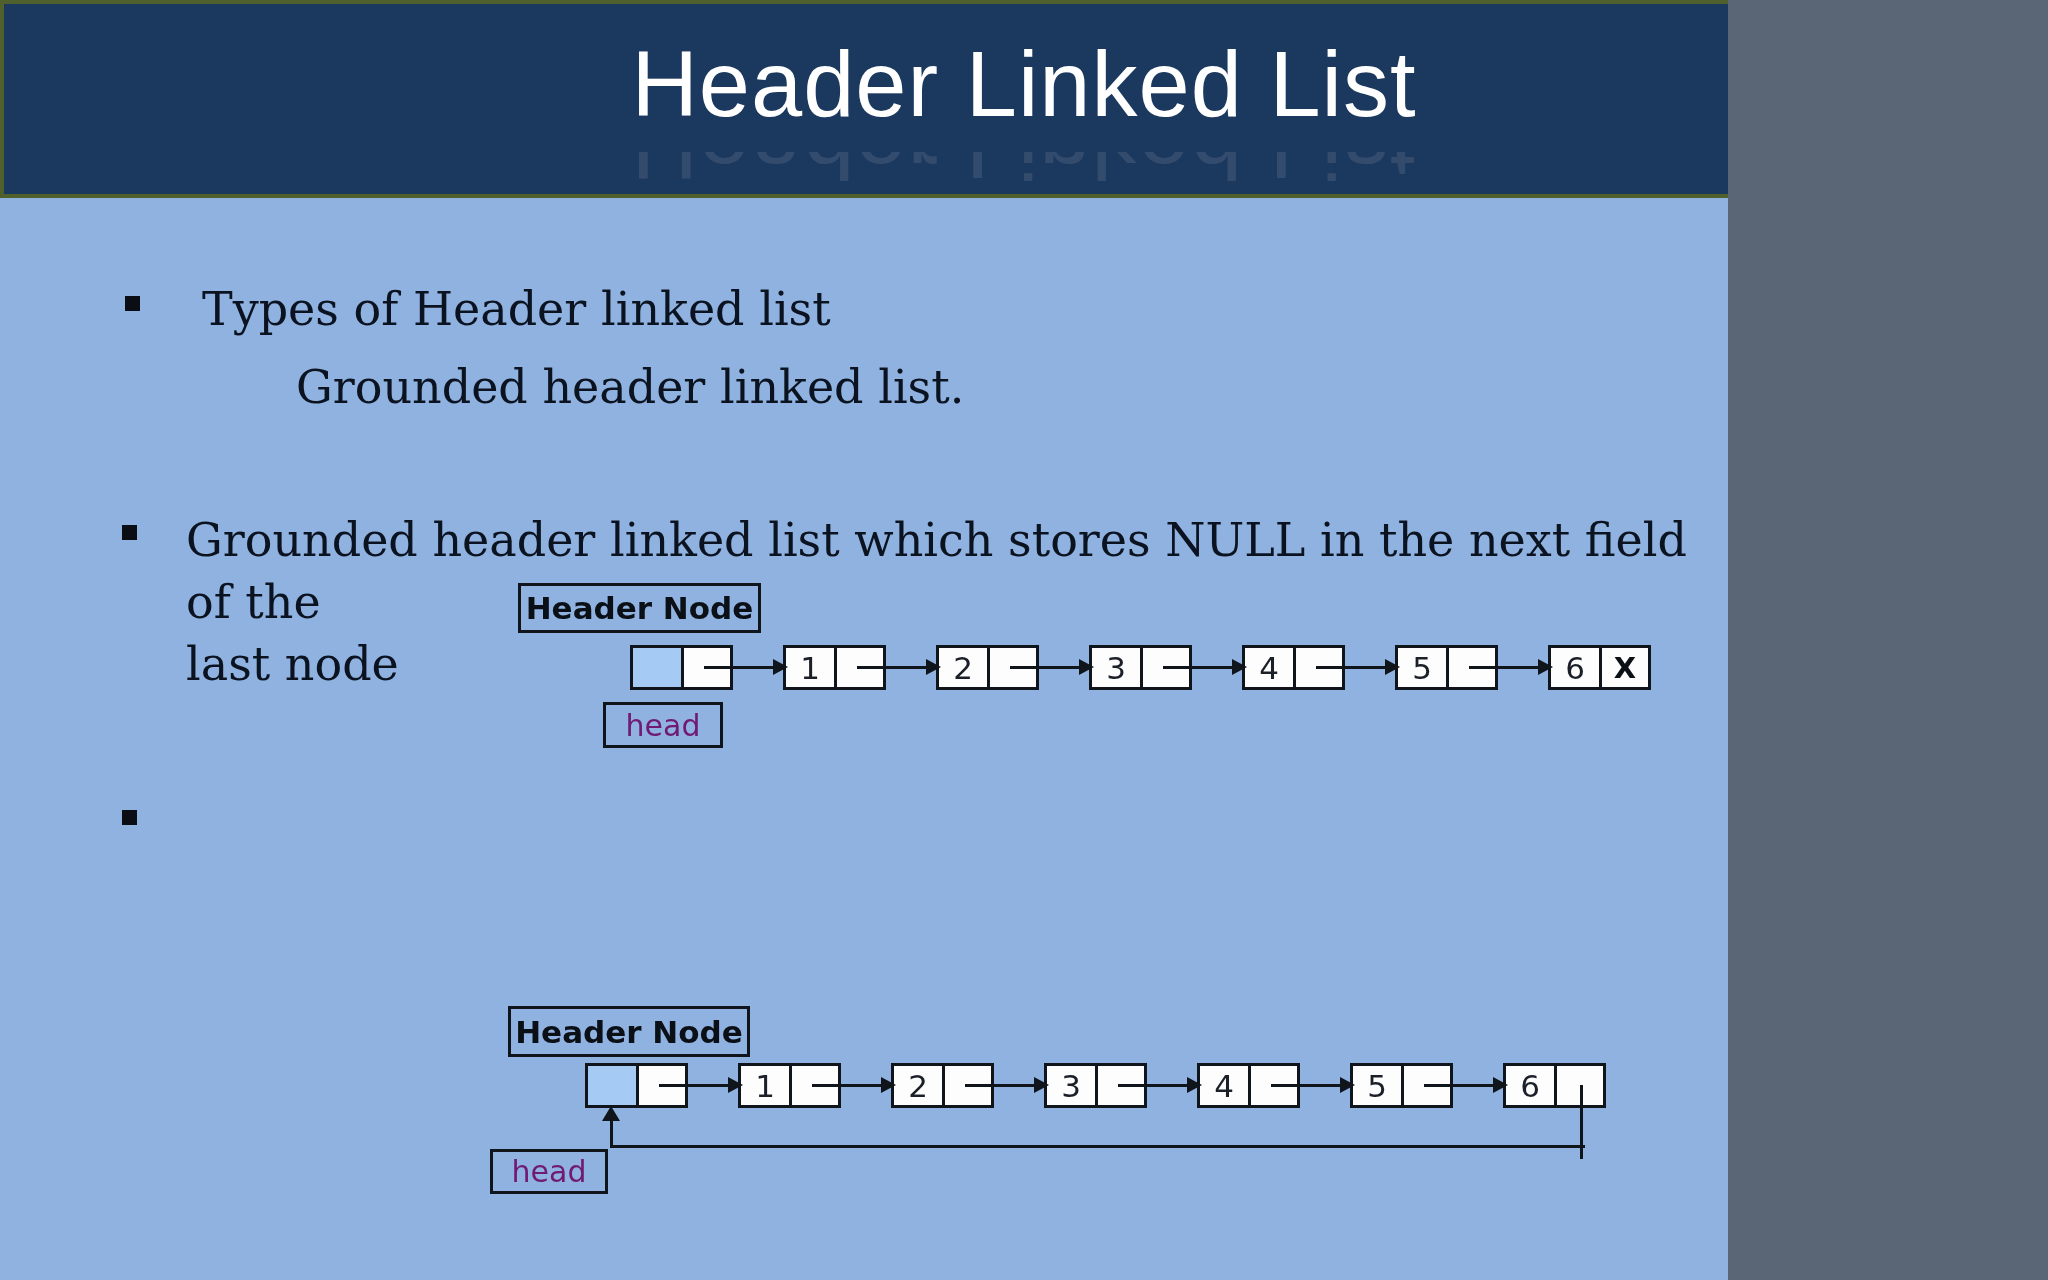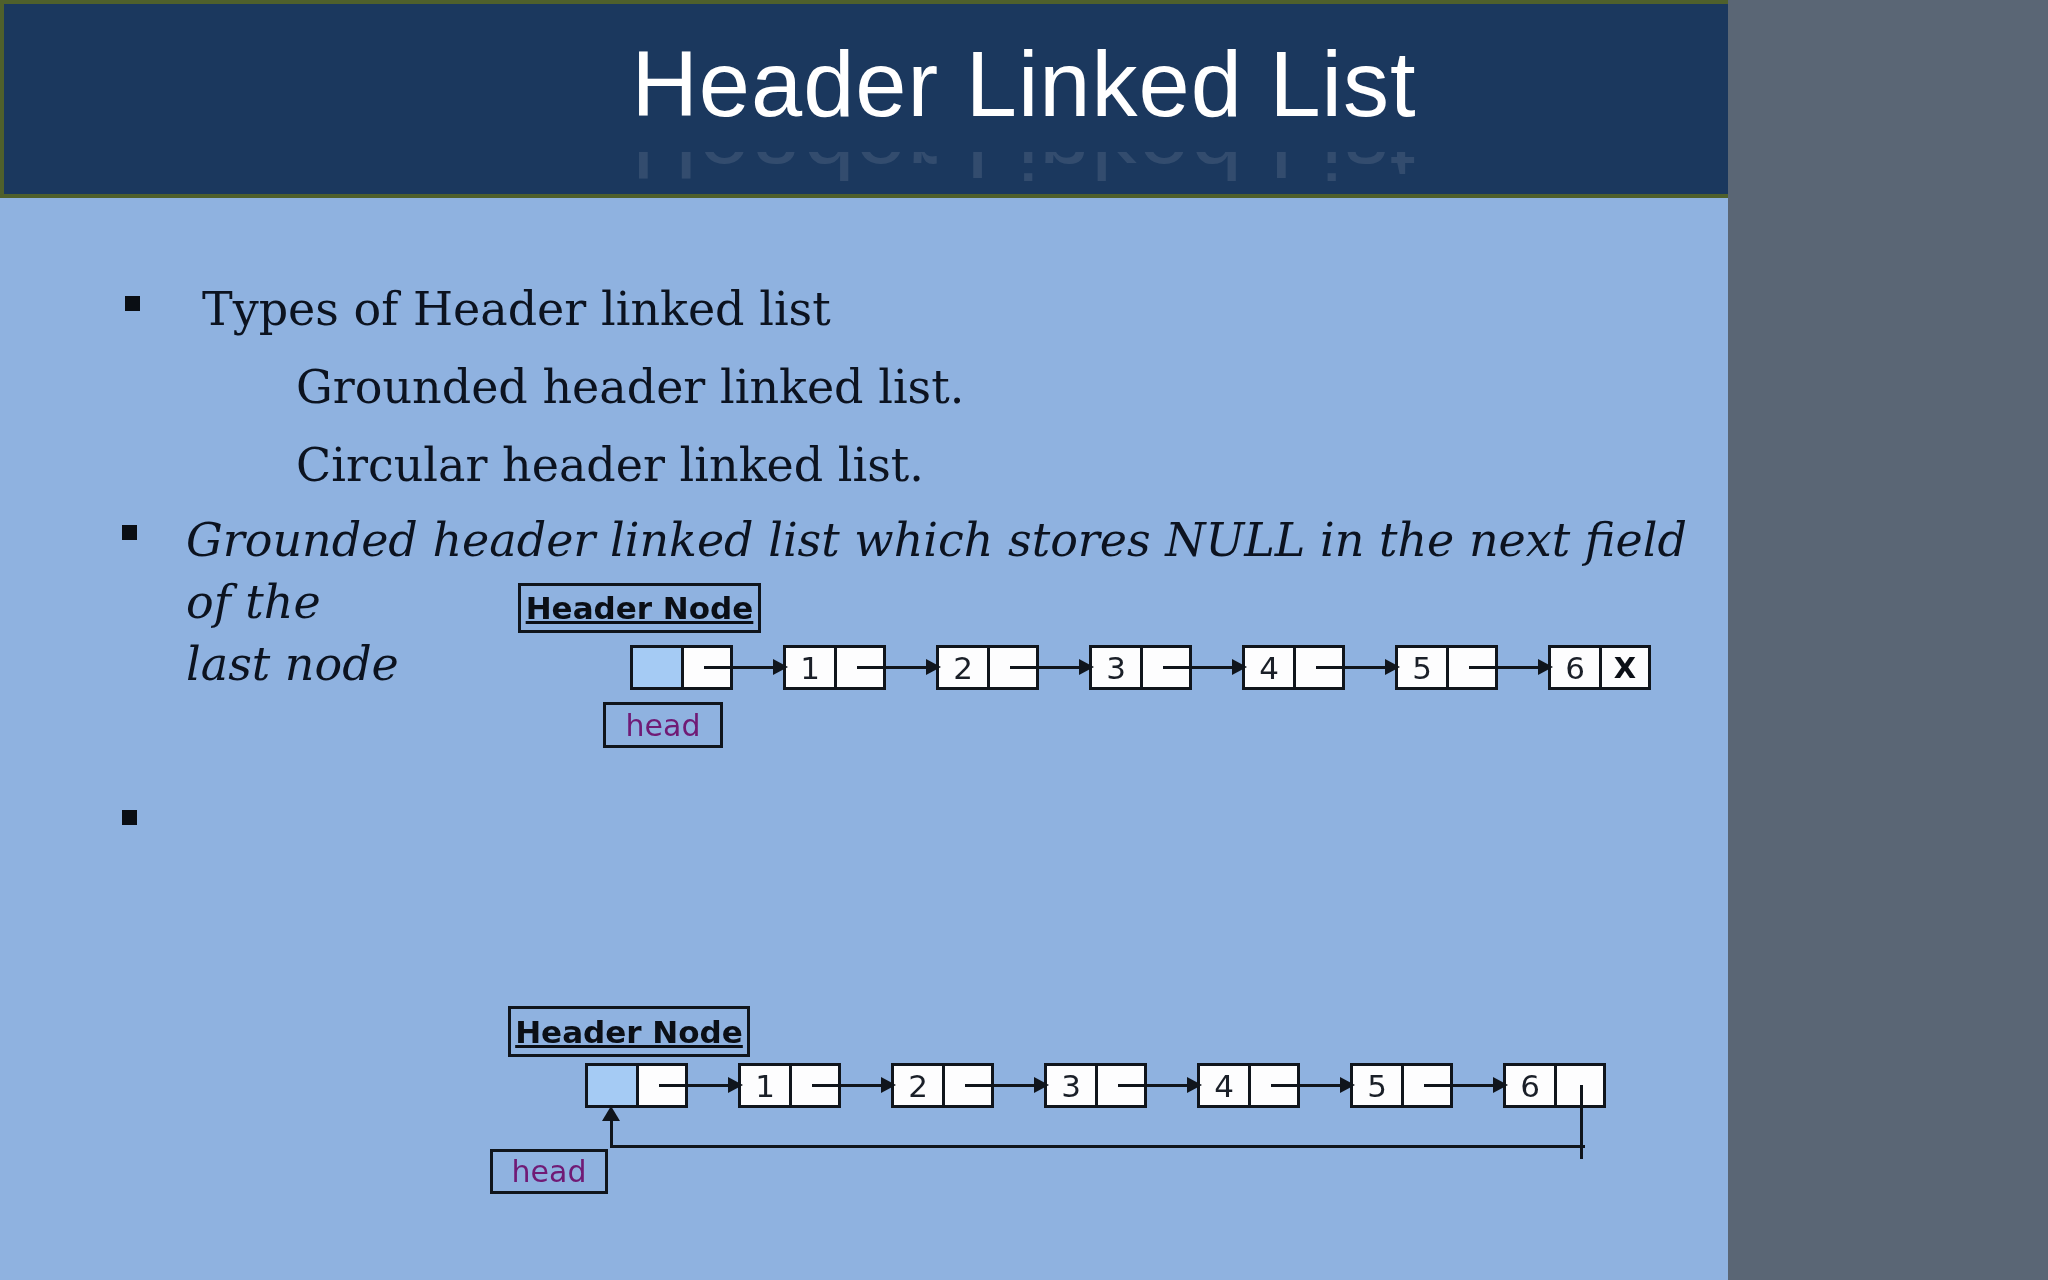--- a/index.html
+++ b/index.html
@@ -45,21 +45,20 @@
   .line1{position:absolute;font-size:46px;line-height:62px;white-space:pre-line;}
   
   .label-box{
     position:absolute;
     border:3px solid var(--line);
     box-sizing:border-box;
     display:flex;align-items:center;justify-content:center;
     font-family:"DejaVu Sans", sans-serif;
     font-weight:bold;font-size:31px;color:#0b0f16;
     background:transparent;
-    text-decoration:underline;
   }
   .head-box{
     position:absolute;
     border:3px solid var(--line);
     box-sizing:border-box;
     display:flex;align-items:center;justify-content:center;
     font-family:"DejaVu Sans", sans-serif;
     font-size:30px;color:#701a75;
     background:transparent;
   }
@@ -108,24 +107,23 @@
 
   <div id="title-band">
     <div id="title-text">Header Linked List</div>
     <div id="title-reflection">Header Linked List</div>
   </div>
 
   <div class="bullet-square" style="left:125px;top:296px;"></div>
   <div class="line1" style="left:296px;top:356px;">Grounded header linked list.</div>
 
   <div class="line1" style="left:202px;top:278px;">Types of Header linked list</div>
-  <div class="line1" style="left:296px;top:434px;">Circular header linked list.</div>
 
   <div class="bullet-square" style="left:122px;top:525px;"></div>
-  <div class="line1" style="left:186px;top:509px;font-style:italic;">Grounded header linked list which stores NULL in the next field of the
+  <div class="line1" style="left:186px;top:509px;">Grounded header linked list which stores NULL in the next field of the
 last node</div>
 
   <div class="label-box" style="left:518px;top:583px;width:243px;height:50px;">Header Node</div>
   <div class="chain" style="left:630px;top:645px;"><div class="node"><div class="datacell fill"></div><div class="nextcell"></div><div class="arrow">
           <div class="shaft"></div>
           <div class="tip"></div>
         </div></div><div class="node"><div class="datacell">1</div><div class="nextcell"></div><div class="arrow">
           <div class="shaft"></div>
           <div class="tip"></div>
         </div></div><div class="node"><div class="datacell">2</div><div class="nextcell"></div><div class="arrow">

